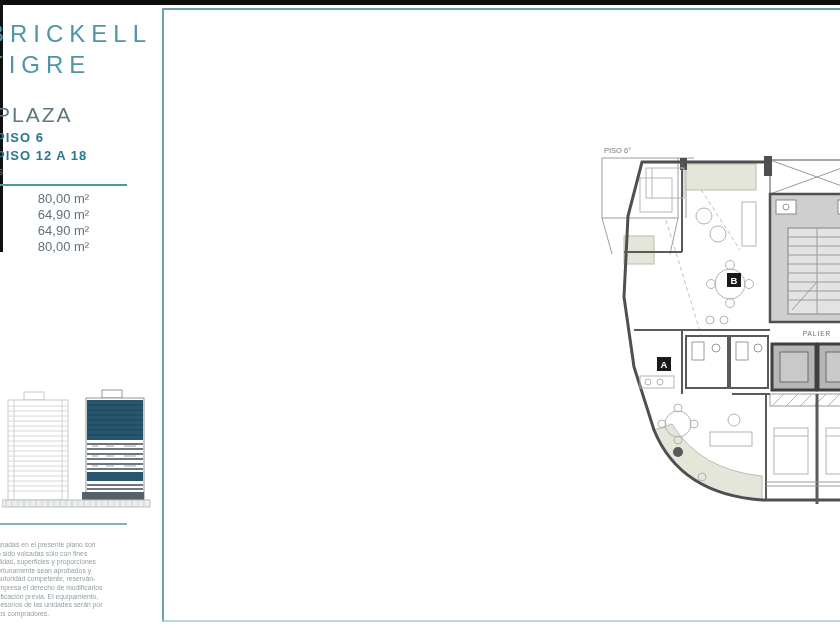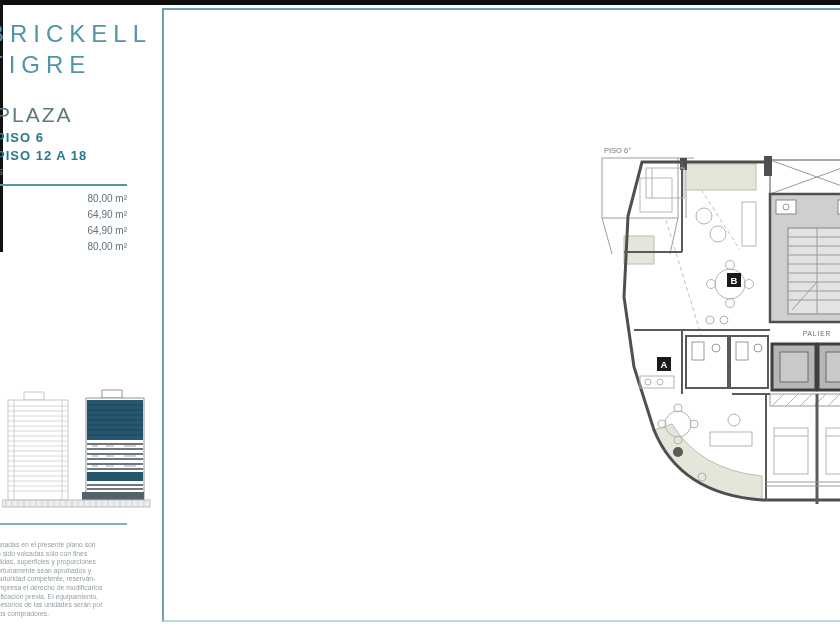--- a/index.html
+++ b/index.html
@@ -20,22 +20,22 @@
   .plan-name{
     position:absolute;left:-4px;top:103px;color:#5d7a82;
     font-size:21px;letter-spacing:2px;font-weight:400;
   }
   .floor-1{position:absolute;left:-4px;top:130px;color:#27798e;font-size:13px;font-weight:bold;letter-spacing:1px;}
   .floor-2{position:absolute;left:-4px;top:148px;color:#27798e;font-size:13px;font-weight:bold;letter-spacing:1px;}
   .floor-frag{position:absolute;left:-2px;top:166px;color:#6b828a;font-size:10px;}
   .rule{position:absolute;left:0;height:2px;background:#4f98a8;}
   .rule-1{top:184px;width:127px;}
   .rule-2{top:523px;width:127px;background:#7fb4be;}
-  .areas{position:absolute;left:0;top:191px;width:127px;text-align:right;
-    color:#5e737b;font-size:10px;line-height:16px;}
+  .areas{position:absolute;left:0;top:191px;width:127px;text-align:center;
+    color:#5e737b;font-size:13px;line-height:16px;}
   .area-line{white-space:nowrap;}
   .elevations{position:absolute;left:2px;top:386px;width:152px;height:136px;}
   .disclaimer{position:absolute;left:0;top:541px;width:160px;overflow:hidden;}
   .disclaimer-inner{margin-left:-3px;width:170px;color:#949ea2;font-size:6.8px;line-height:8.6px;}
 
   
   .frame{
     position:absolute;left:162px;top:8px;width:700px;height:610px;
     border-top:2px solid #6ba2ae;border-left:2px solid #6ba2ae;border-bottom:2px solid #b5dade;
     background:#ffffff;

